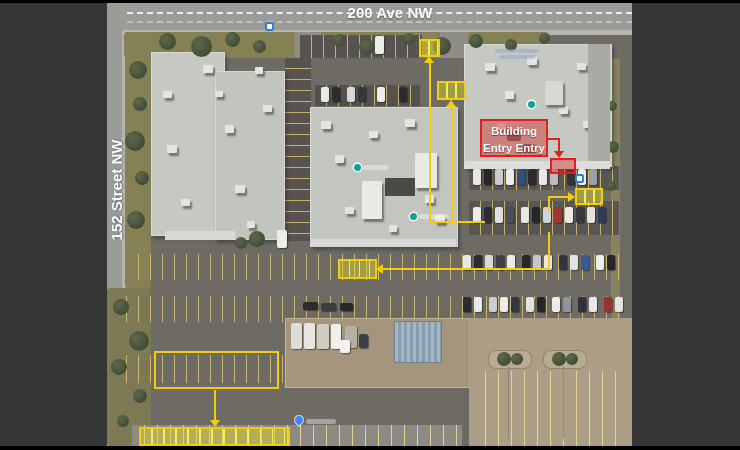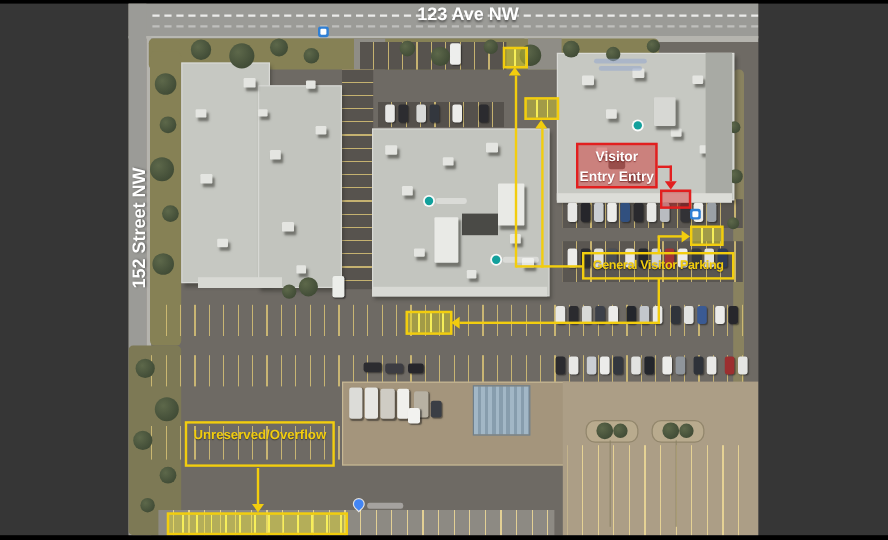--- a/index.html
+++ b/index.html
@@ -248,21 +248,21 @@
     <div class="a pin" style="left:247px;top:161px;"></div>
     <div class="a pin" style="left:303px;top:210px;"></div>
     <div class="a pin" style="left:421px;top:98px;"></div>
     <div class="a smudge" style="left:256px;top:162px;width:26px;"></div>
     <div class="a smudge" style="left:312px;top:211px;width:30px;"></div>
     <div class="a smudge blue" style="left:388px;top:46px;width:44px;height:4px;"></div>
     <div class="a smudge blue" style="left:392px;top:52px;width:36px;height:4px;"></div>
     <div class="a bluepin" style="left:188px;top:413px;"></div>
     <div class="a smudge" style="left:199px;top:416px;width:30px;"></div>
 
-    <div class="a street" style="left:203px;top:1px;width:160px;text-align:center;">123 Ave NW</div>
+    <div class="a street" style="left:203px;top:1px;width:160px;text-align:center;">200 Ave NW</div>
     <div class="a street" style="left:-51px;top:179px;width:120px;height:16px;text-align:center;transform:rotate(-90deg);">152 Street NW</div>
 
     <div class="a hl" style="left:312px;top:36px;width:21px;height:18px;--cell:9px;"></div>
     <div class="a hl" style="left:330px;top:78px;width:29px;height:19px;--cell:9px;"></div>
     <div class="a hl" style="left:468px;top:185px;width:28px;height:17px;--cell:9px;"></div>
     <div class="a hl" style="left:231px;top:256px;width:39px;height:20px;--cell:10px;"></div>
     <div class="a hl" style="left:32px;top:424px;width:151px;height:19px;--cell:12px;"></div>
 
     <div class="a yline" style="left:323px;top:218px;width:55px;height:2px;"></div>
     <div class="a yline" style="left:322px;top:60px;width:2px;height:160px;"></div>
@@ -272,27 +272,25 @@
     <div class="a yline" style="left:441px;top:194px;width:2px;height:14px;"></div>
     <div class="a yline" style="left:441px;top:193px;width:21px;height:2px;"></div>
     <div class="a arr right" style="left:461px;top:189px;"></div>
     <div class="a yline" style="left:441px;top:229px;width:2px;height:38px;"></div>
     <div class="a yline" style="left:276px;top:265px;width:167px;height:2px;"></div>
     <div class="a arr left" style="left:269px;top:261px;"></div>
     <div class="a yline" style="left:107px;top:387px;width:2px;height:31px;"></div>
     <div class="a arr down" style="left:103px;top:417px;"></div>
 
     <div class="a rlabel" style="left:373px;top:116px;width:68px;height:38px;font-size:11.5px;line-height:17px;padding-top:2px;">
-      <div>Visitor</div>
+      <div>Building</div>
       <div>Entry Entry</div>
     </div>
     <div class="a rline" style="left:441px;top:135px;width:12px;height:2px;"></div>
     <div class="a rline" style="left:451px;top:135px;width:2px;height:13px;"></div>
     <div class="a arr reddown" style="left:447px;top:148px;"></div>
     <div class="a redbox" style="left:443px;top:155px;width:26px;height:16px;"></div>
 
-    <div class="a ylabel" style="left:378px;top:207px;width:127px;height:23px;font-size:10.5px;line-height:19px;letter-spacing:-0.3px;">General Visitor Parking</div>
     <div class="a ylabel" style="left:47px;top:348px;width:125px;height:38px;font-size:11px;line-height:16px;padding-top:2px;">
-      <div>Unreserved/Overflow</div>
     </div>
 
   </div>
 </div>
 
 </body></html>

